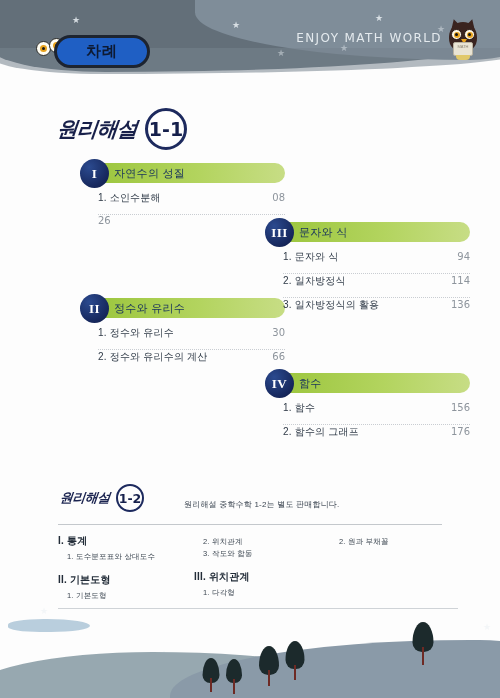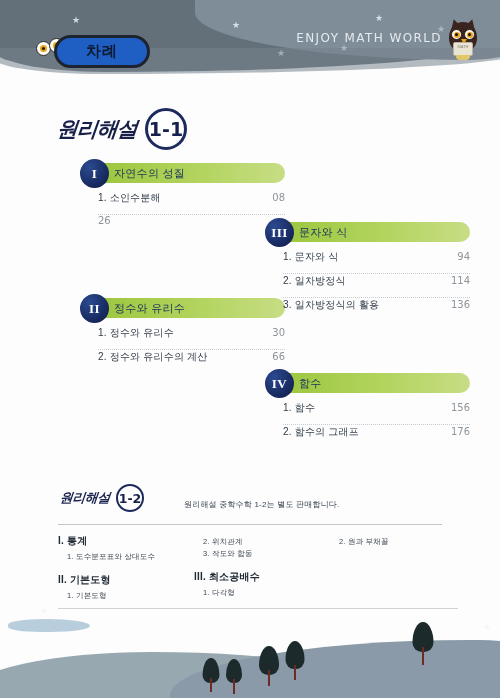--- a/index.html
+++ b/index.html
@@ -570,21 +570,21 @@
         <div class="promo-sub">1. 기본도형</div>
       </div>
     </div>
 
     <div class="promo-col">
       <div class="promo-group">
         <div class="promo-sub">2. 위치관계</div>
         <div class="promo-sub">3. 작도와 합동</div>
       </div>
       <div class="promo-group">
-        <div class="promo-group-title">III. 최소공배수</div>
+        <div class="promo-group-title">III. 위치관계</div>
         <div class="promo-sub">1. 다각형</div>
       </div>
     </div>
 
     <div class="promo-col">
       <div class="promo-group">
         <div class="promo-sub">2. 원과 부채꼴</div>
       </div>
     </div>
 

